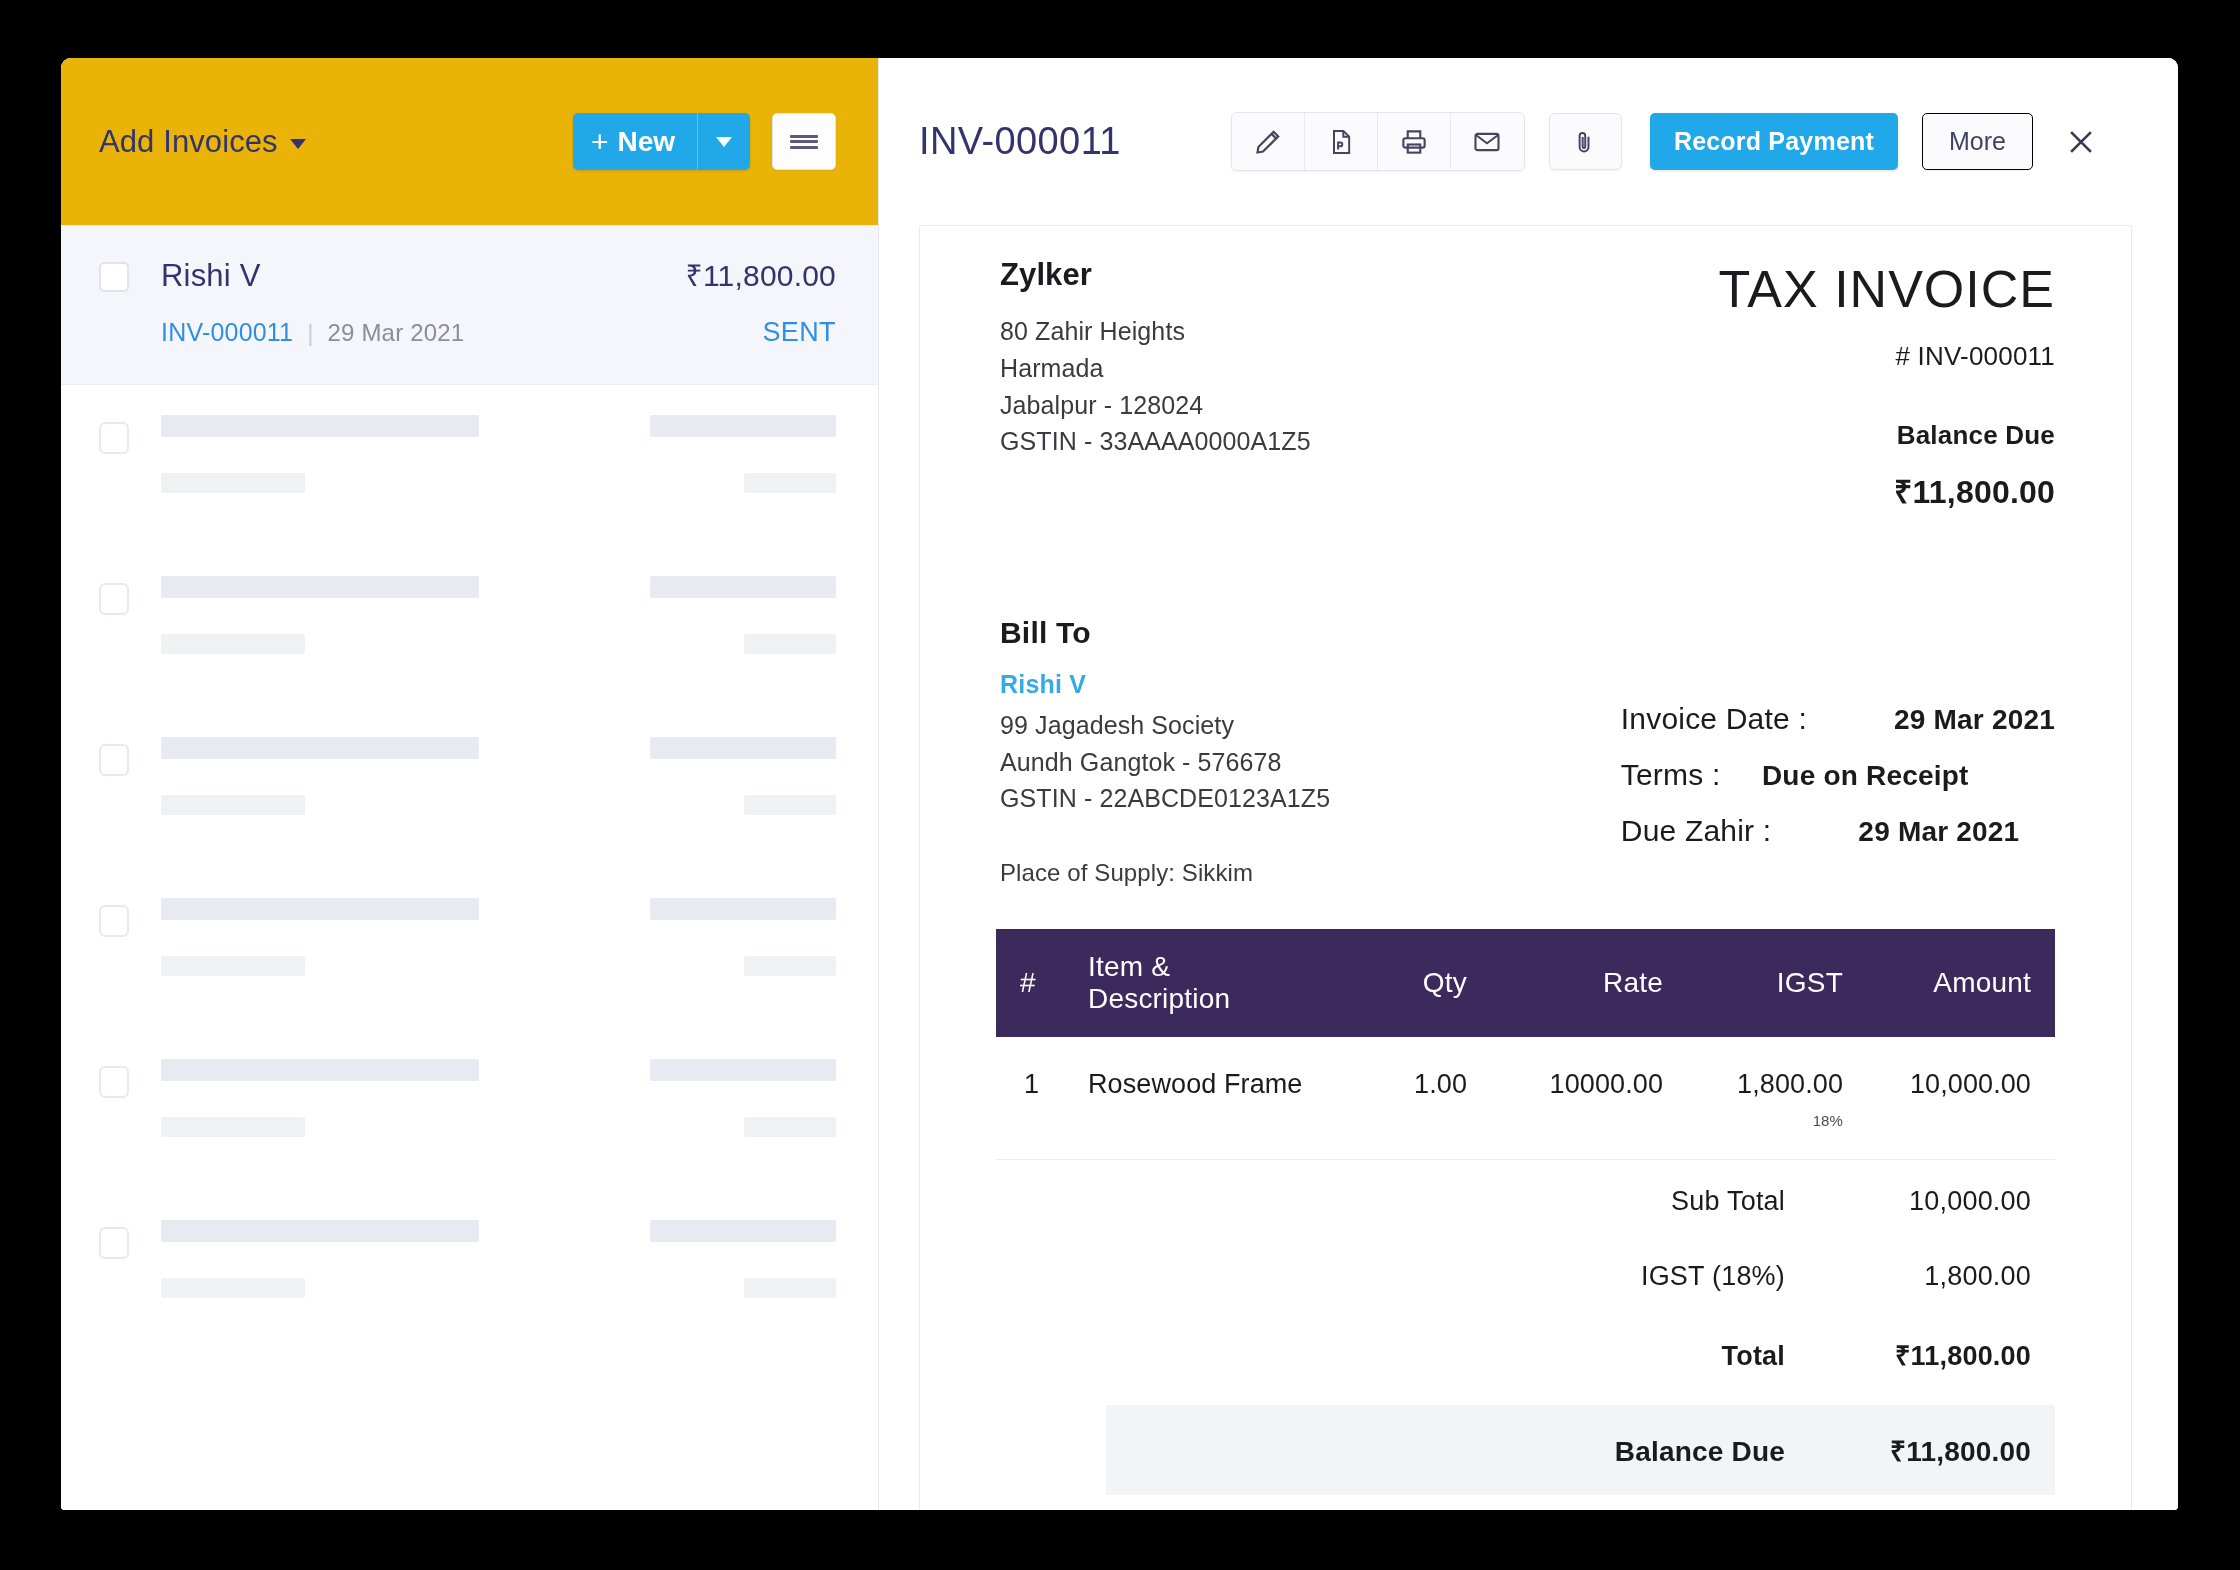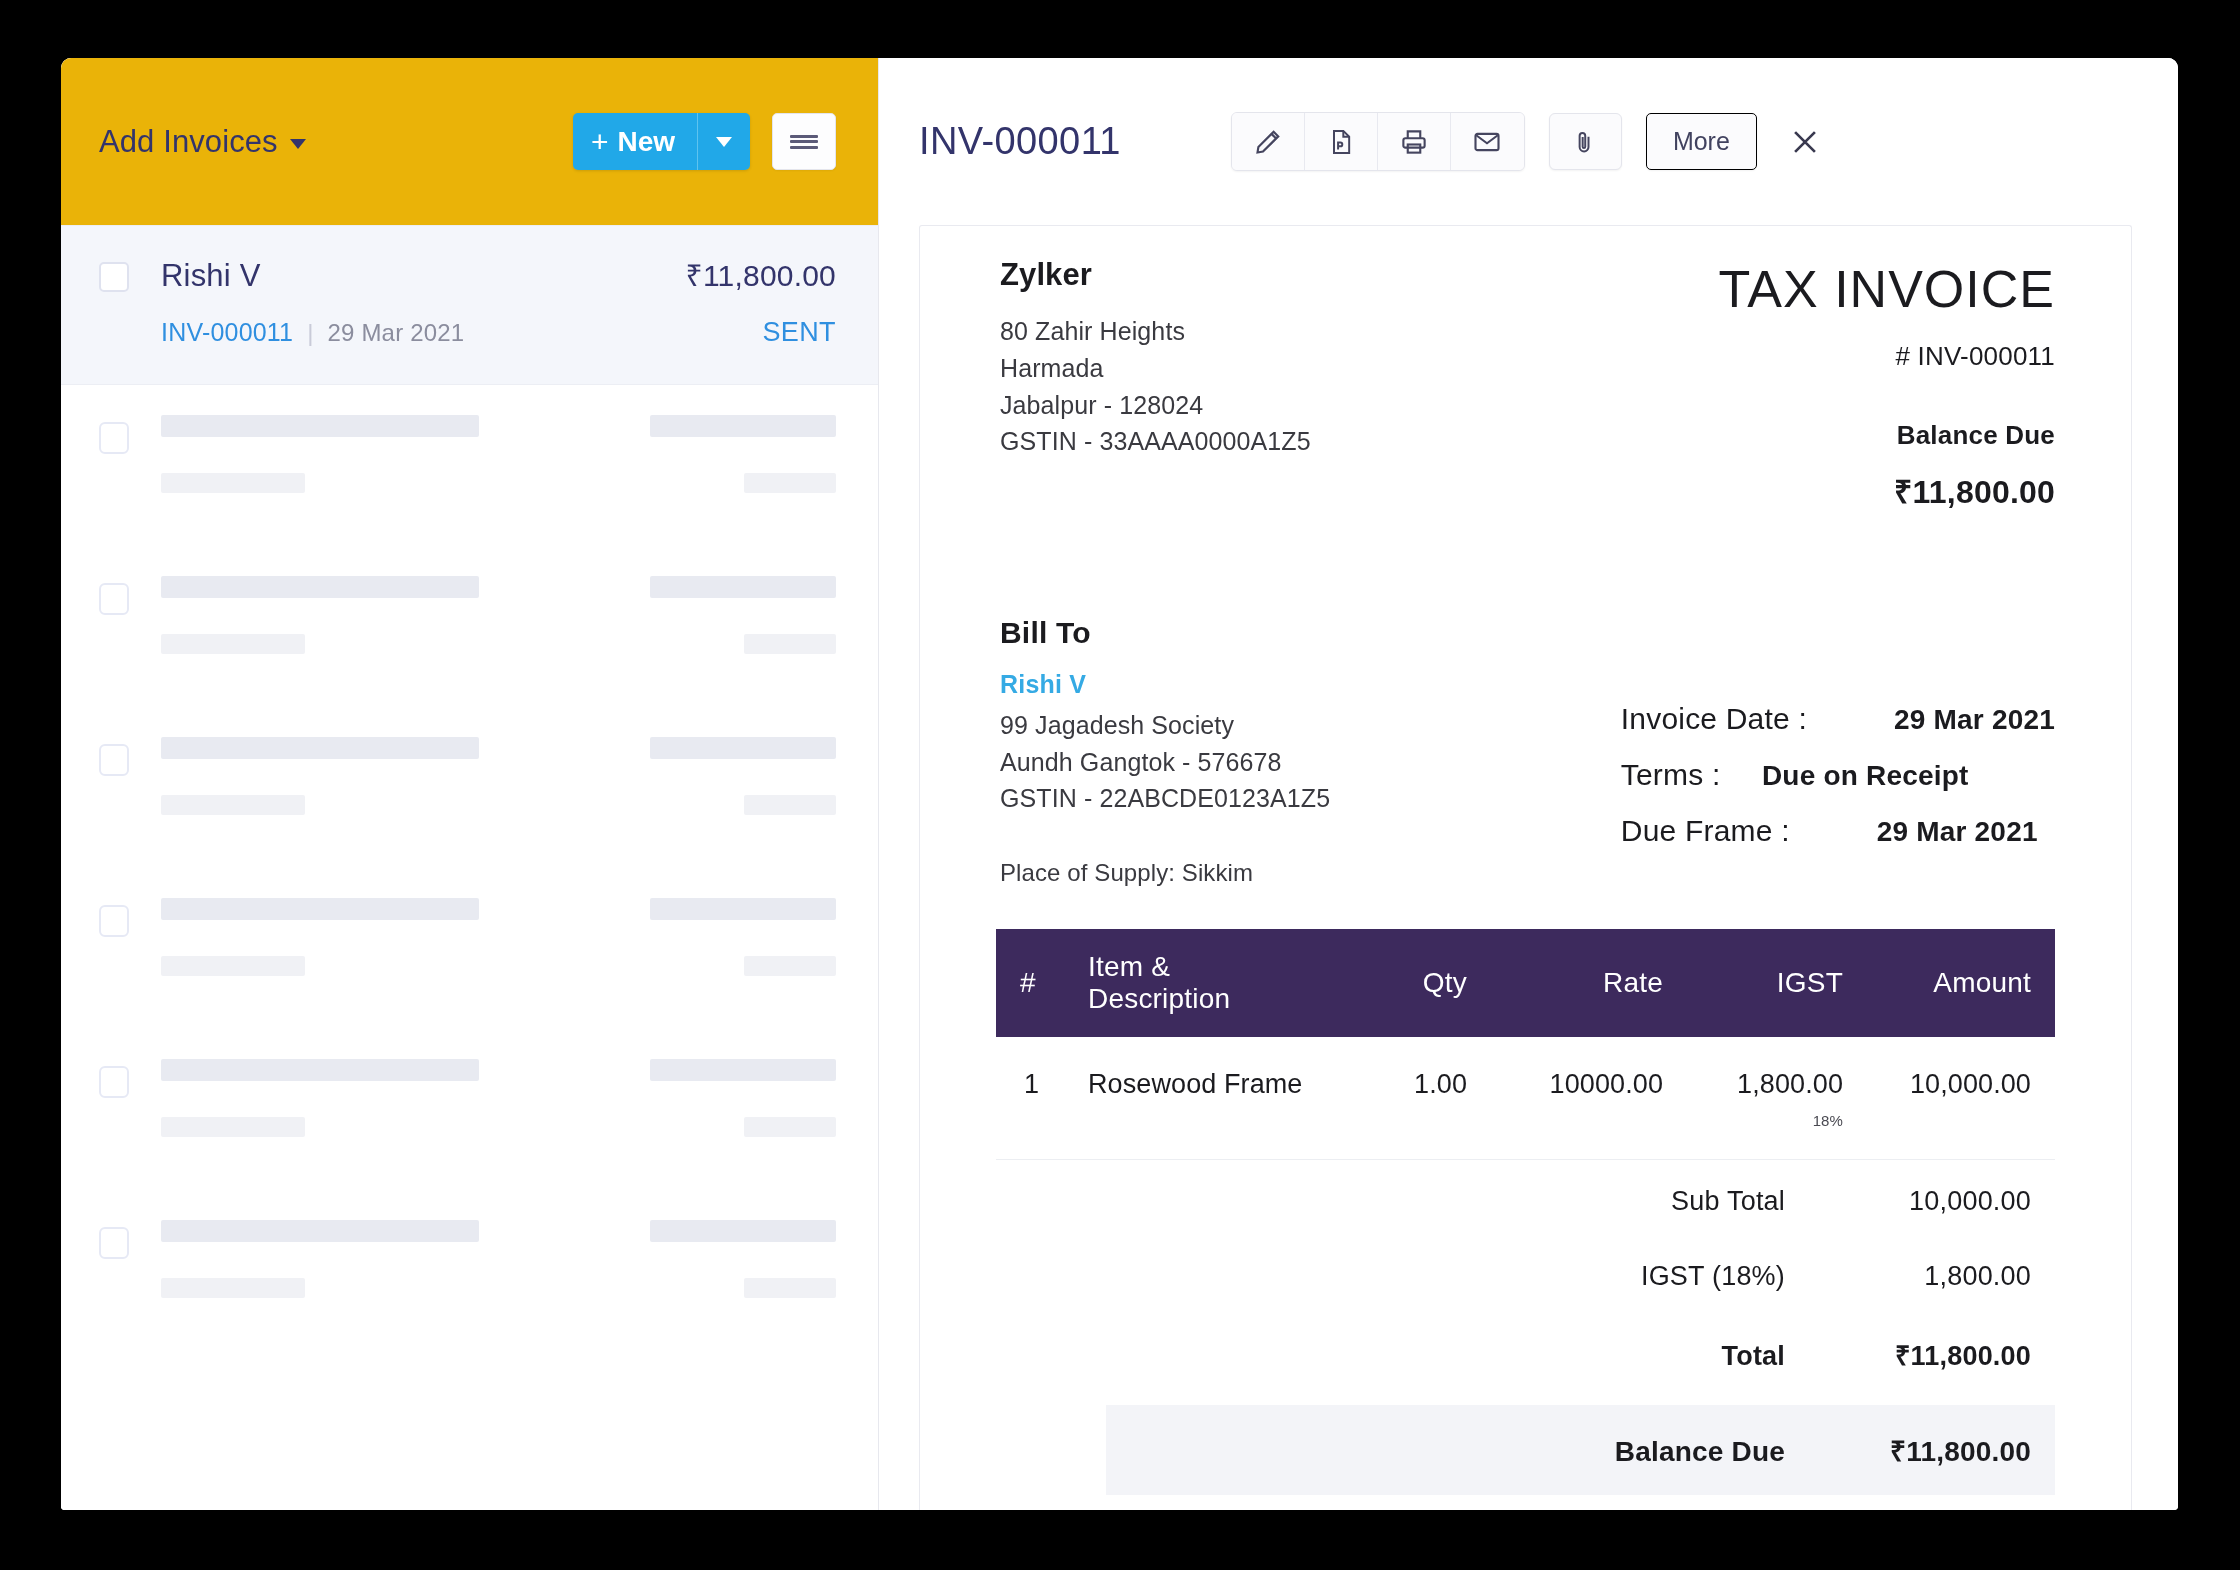--- a/index.html
+++ b/index.html
@@ -651,20 +651,21 @@
           </svg>
         </div>
       </div>
 
       <div class="icon-single">
         <svg width="28" height="30" viewBox="0 0 24 24" fill="none" stroke="#45455f" stroke-width="1.7">
           <path d="M15 7.5v8.8a3.8 3.8 0 01-7.6 0V6.6a2.4 2.4 0 014.8 0v9.4a1.1 1.1 0 01-2.2 0V7.8"></path>
         </svg>
       </div>
 
+      <button class="btn-record">Record Payment</button>
       <button class="btn-more">More</button>
       <button class="btn-close">
         <svg width="34" height="34" viewBox="0 0 24 24" fill="none" stroke="#3a3a50" stroke-width="1.9">
           <path d="M5 5l14 14M19 5L5 19"></path>
         </svg>
       </button>
     </div>
 
     <div class="doc-wrap">
       <div class="doc">
@@ -704,21 +705,21 @@
           <div class="meta-block">
             <div class="meta-row">
               <span class="meta-label">Invoice Date :</span>
               <span class="meta-value">29 Mar 2021</span>
             </div>
             <div class="meta-row">
               <span class="meta-label">Terms :</span>
               <span class="meta-value">Due on Receipt</span>
             </div>
             <div class="meta-row">
-              <span class="meta-label">Due Frame :</span>
+              <span class="meta-label">Due Zahir :</span>
               <span class="meta-value">29 Mar 2021</span>
             </div>
           </div>
         </div>
 
         <table class="items-table">
           <thead>
             <tr>
               <th class="c-num">#</th>
               <th class="c-item">Item &amp; Description</th>

